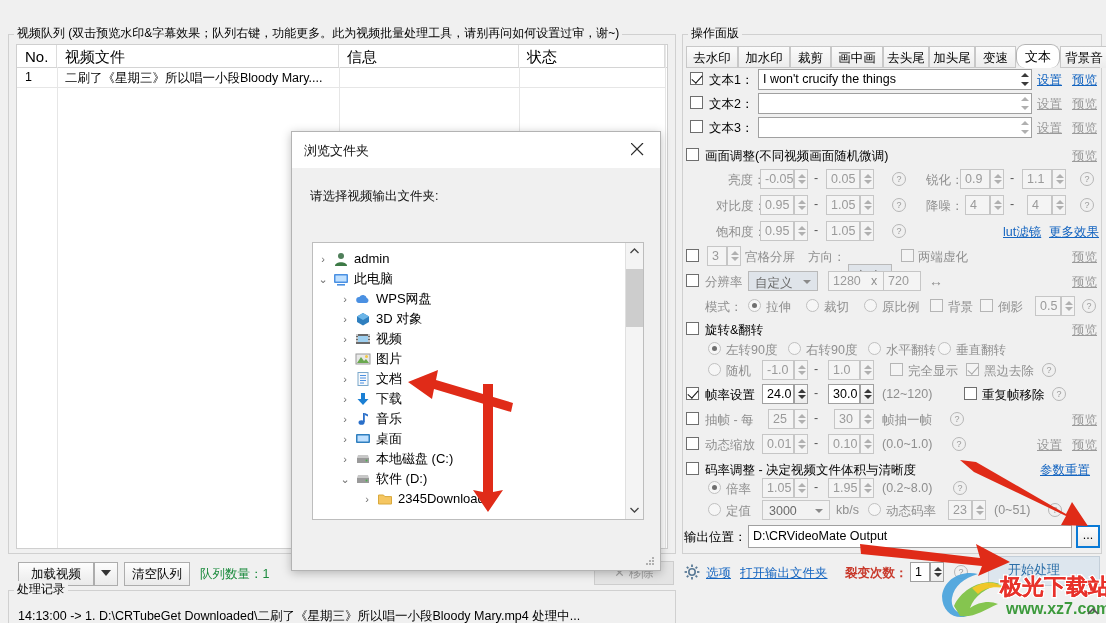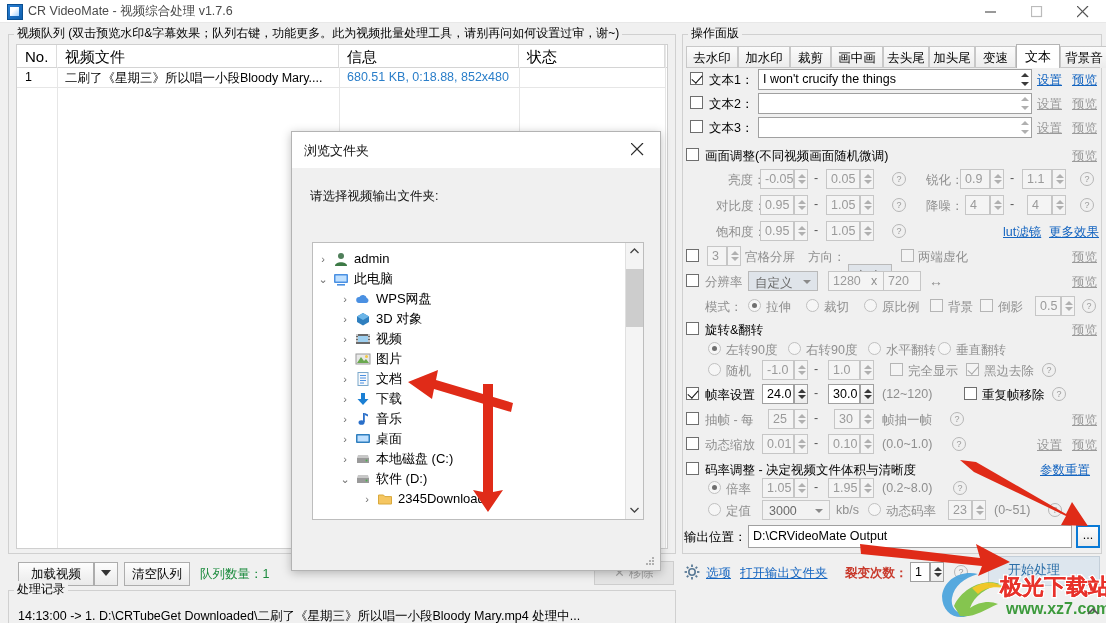--- a/index.html
+++ b/index.html
@@ -146,55 +146,34 @@
 
   #start-btn{position:absolute;left:988px;top:556px;width:112px;height:30px;
     background:#dde6ee;border:1px solid #c4cfd9;box-sizing:border-box;}
   #start-label{position:absolute;left:1008px;top:561px;font-size:13px;color:#2c6fa8;white-space:nowrap;}
 </style>
 </head>
 <body>
 
 <div class="app">
 
-  <div class="titlebar">
-    <div class="tb-icon"></div>
-    <div class="tb-title">CR VideoMate - 视频综合处理 v1.7.6</div>
-    <div class="winbtn" id="btn-min">
-      <svg width="12" height="12">
-          <line x1="0" y1="6" x2="11" y2="6" stroke="#555" stroke-width="1.2"></line>
-        </svg>
-    </div>
-    <div class="winbtn" id="btn-max">
-      <svg width="12" height="12">
-          <rect x="0.5" y="0.5" width="10" height="10" fill="none" stroke="#bbb" stroke-width="1.2"></rect>
-        </svg>
-    </div>
-    <div class="winbtn" id="btn-close">
-      <svg width="12" height="12">
-          <line x1="0" y1="0" x2="11" y2="11" stroke="#555" stroke-width="1.2"></line>
-          <line x1="11" y1="0" x2="0" y2="11" stroke="#555" stroke-width="1.2"></line>
-        </svg>
-    </div>
-  </div>
 
   <div class="groupbox" id="left-group"></div>
   <div class="gb-legend" id="left-legend">视频队列 (双击预览水印&amp;字幕效果；队列右键，功能更多。此为视频批量处理工具，请别再问如何设置过审，谢~)</div>
 
   <div class="listview">
     <div class="lv-head">
       <div class="c-no">No.</div>
       <div class="c-file">视频文件</div>
       <div class="c-info">信息</div>
       <div class="c-status">状态</div>
     </div>
     <div class="lv-row">
       <div class="c-no">1</div>
       <div class="c-file">二刷了《星期三》所以唱一小段Bloody Mary....</div>
-      <div class="c-info">680.51 KB, 0:18.88, 852x480</div>
       <div class="c-status"></div>
     </div>
     <div class="lv-sep" style="top:42px;"></div>
     <div class="lv-vline" style="left:40px;top:22px;height:481px;"></div>
     <div class="lv-vline" style="left:322px;top:22px;height:481px;"></div>
     <div class="lv-vline" style="left:502px;top:22px;height:481px;"></div>
     <div class="lv-vline" style="left:648px;top:0px;height:503px;"></div>
   </div>
 
   <div class="btn" id="load-video">加载视频</div>
@@ -217,21 +196,21 @@
   <div class="gb-legend" id="right-legend">操作面版</div>
 
   <div class="tabs">
     <div class="tab" style="left:0px;width:52px;">去水印</div>
     <div class="tab" style="left:52px;width:52px;">加水印</div>
     <div class="tab" style="left:104px;width:41px;">裁剪</div>
     <div class="tab" style="left:145px;width:52px;">画中画</div>
     <div class="tab" style="left:197px;width:46px;">去头尾</div>
     <div class="tab" style="left:243px;width:46px;">加头尾</div>
     <div class="tab" style="left:289px;width:41px;">变速</div>
-    <div class="tab active" style="left:330px;width:44px;">文本</div>
+    <div class="tab active" style="left:330px;width:44px;border-radius:9px;">文本</div>
     <div class="tab" style="left:374px;width:48px;">背景音</div>
   </div>
   <div class="tabstrip-line" style="width:330px;"></div>
   <div class="tabstrip-line" style="left:1060px;width:40px;"></div>
 
   <div class="cb checked" style="left:690px;top:72px;"></div>
   <div class="lbl" style="left:709px;top:72px;">文本1：</div>
   <div class="tbox" style="left:758px;top:69px;width:274px;height:21px;">I won't crucify the things</div>
   <div class="spinbtns" style="left:1018px;top:69px;height:21px;border:none;background:transparent;">
       <span class="up"></span>

